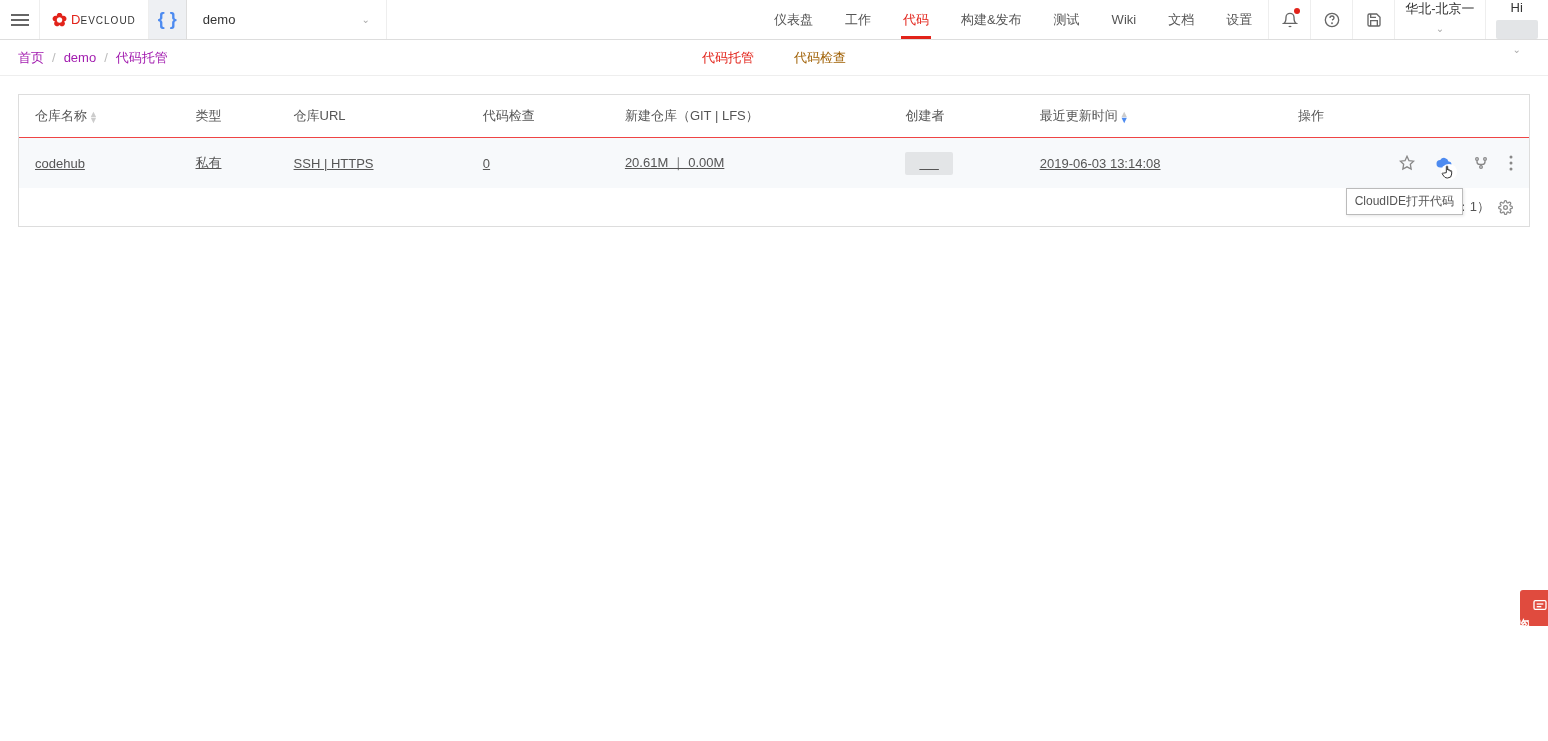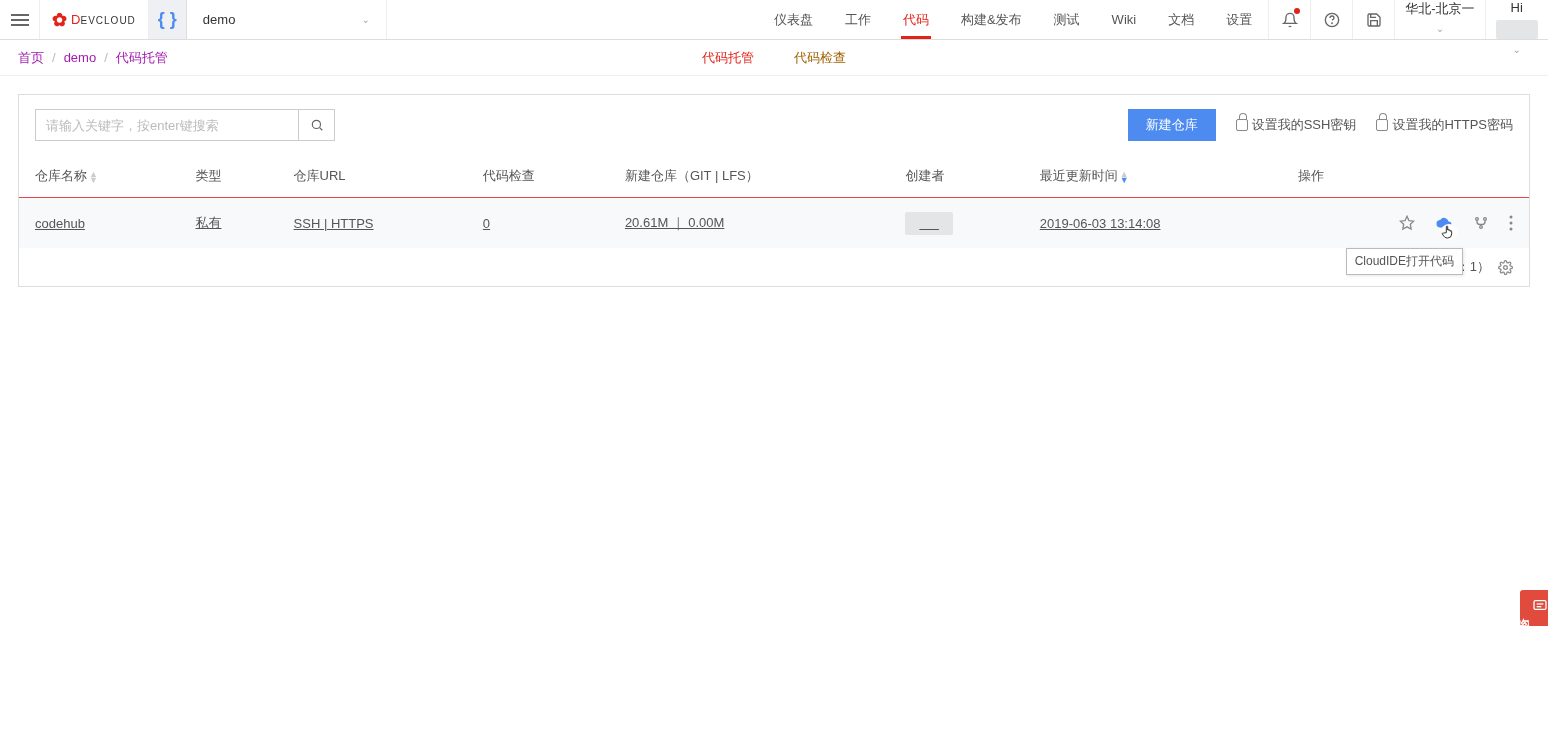--- a/index.html
+++ b/index.html
@@ -136,42 +136,20 @@
   </div>
   <div class="sub-tabs">
     <div class="stab active">代码托管</div>
     <div class="stab">代码检查</div>
   </div>
   <div style="width:200px"></div>
 </div>
 
 <div class="content">
   <div class="panel">
-    <div class="toolbar">
-      <div class="search-box">
-        <input type="text" placeholder="请输入关键字，按enter键搜索" style="">
-        <div class="search-btn">
-          <svg width="14" height="14" viewBox="0 0 24 24" fill="none" stroke="#666" stroke-width="2">
-              <circle cx="11" cy="11" r="7"></circle>
-              <line x1="21" y1="21" x2="16.5" y2="16.5"></line>
-            </svg>
-        </div>
-      </div>
-      <div class="toolbar-right">
-        <button class="btn-primary">新建仓库</button>
-        <div class="link-action">
-          <span class="lock-icon"></span>
-          <span>设置我的SSH密钥</span>
-        </div>
-        <div class="link-action">
-          <span class="lock-icon"></span>
-          <span>设置我的HTTPS密码</span>
-        </div>
-      </div>
-    </div>
 
     <table class="table">
       <thead>
         <tr>
           <th><span>仓库名称</span><span class="sort-arrows">
                 <span class="up">▲</span>
                 <span class="down">▼</span>
               </span></th>
           <th>类型</th>
           <th>仓库URL</th>

